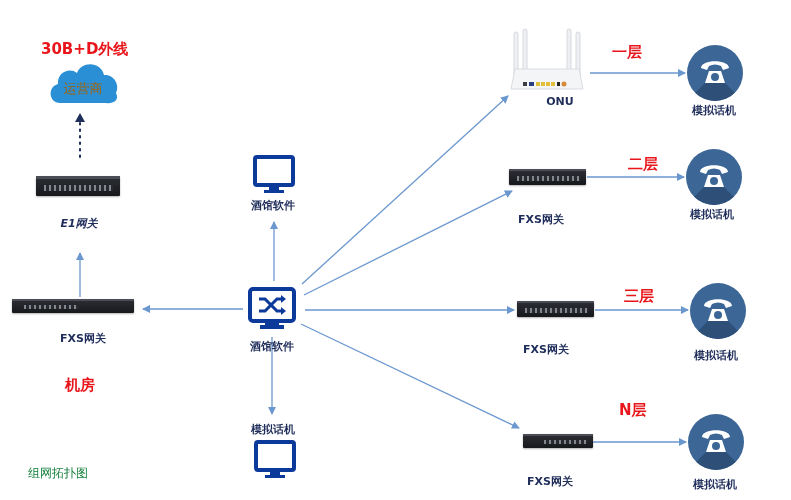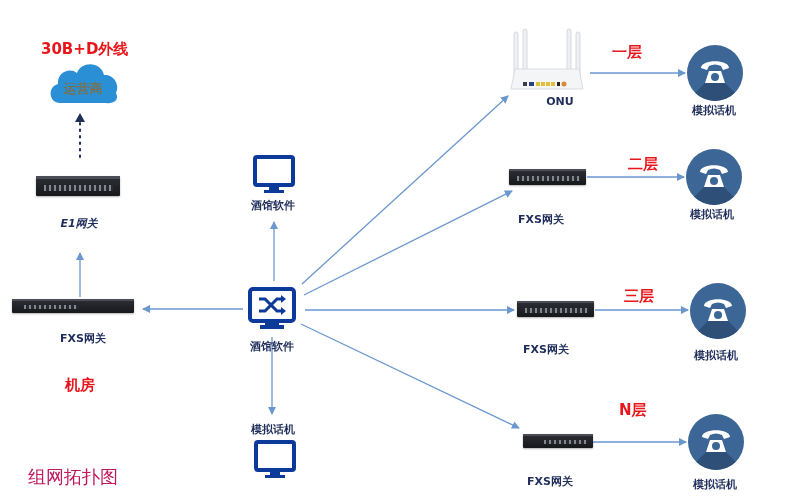--- a/index.html
+++ b/index.html
@@ -1,21 +1,21 @@
 <!DOCTYPE html>
 <html><head>
 <meta charset="utf-8">
 <style>
   html, body { margin:0; padding:0; background:#ffffff; }
   #stage { position:relative; width:791px; height:500px; overflow:hidden; background:#ffffff;
            font-family:"DejaVu Sans", "Liberation Sans", sans-serif;margin-top:9px; }
   svg#links { position:absolute; left:0; top:0; }
   .lbl { position:absolute; font-size:11px; font-weight:bold; color:#1f2d5a; white-space:nowrap; transform:translateX(-50%); }
   .red { position:absolute; font-size:15px; font-weight:bold; color:#e8161b; white-space:nowrap; }
-  .title { position:absolute; font-size:18px; color:#be185d; white-space:nowrap; }
+  .title { position:absolute; font-size:12px; color:#15803d; white-space:nowrap; }
   .node { position:absolute; }
   .rack { background:linear-gradient(#2d2f35,#17181c); border-radius:1px; box-shadow:0 1px 2px rgba(0,0,0,.3); }
   .rack .ports { position:absolute; left:10%; right:8%; top:45%; height:30%;
       background:repeating-linear-gradient(90deg,#9aa0a8 0 2px,#2a2c31 2px 5px); opacity:.8; }
   .rack .top { position:absolute; left:0; right:0; top:0; height:3px; background:#4a4d55; }
   .phone { width:56px; height:56px; border-radius:50%; background:#3c6696; overflow:hidden; position:absolute; }
   .phone .shade { position:absolute; left:28px; top:28px; width:60px; height:40px; background:#2d4f78; transform:rotate(45deg); transform-origin:0 0; }
   .phone svg { position:absolute; left:0; top:0; }
   .cloud { position:absolute; }
 </style>

